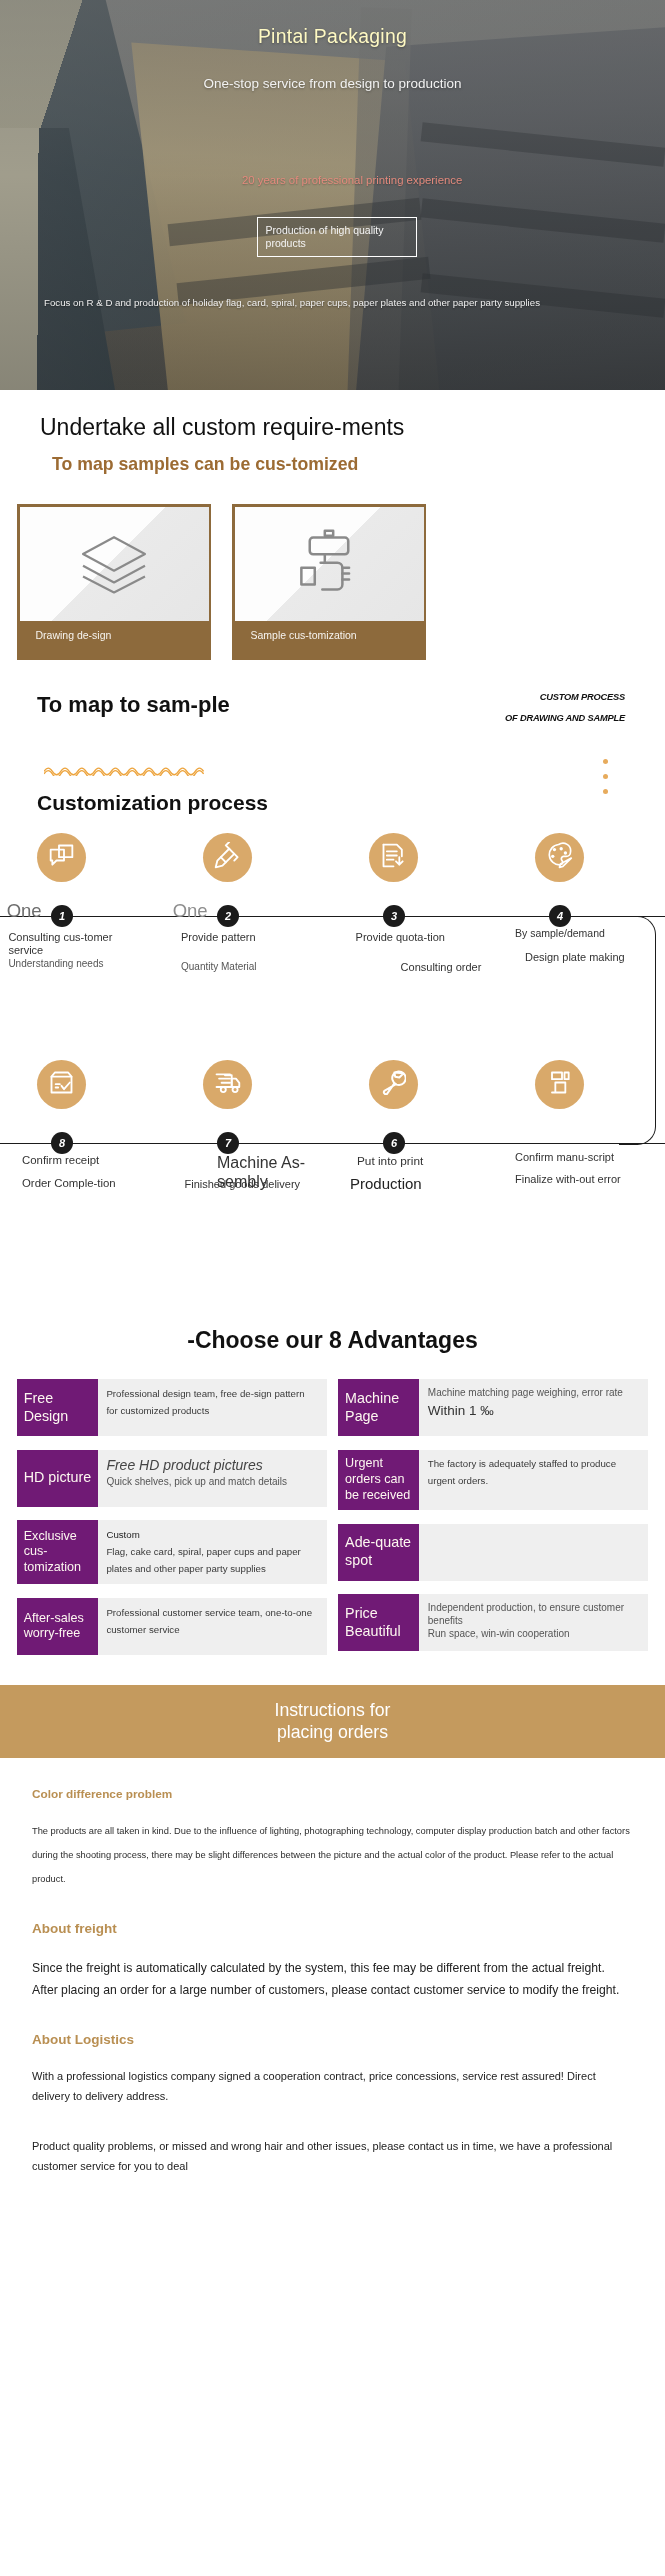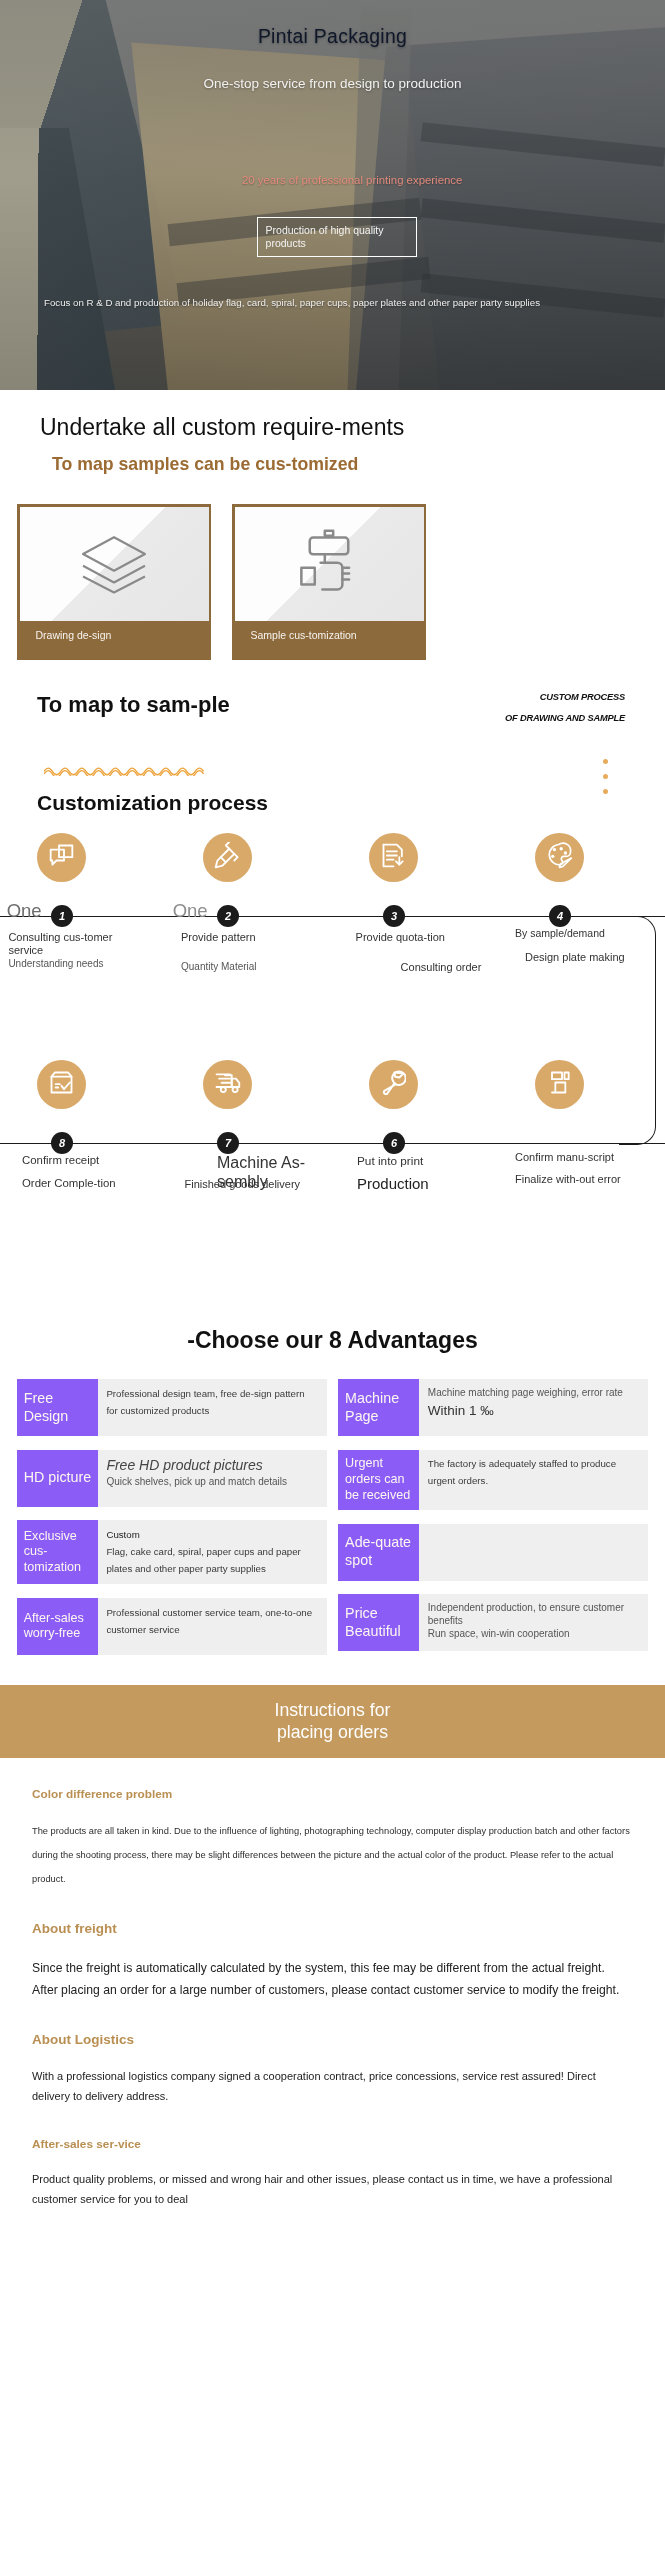--- a/index.html
+++ b/index.html
@@ -59,21 +59,21 @@
     opacity: .55;
   }
   .band { position: absolute; background: rgba(40,45,50,.42); }
   .hero-scrim {
     position: absolute; inset: 0;
     background: linear-gradient(to bottom, rgba(90,92,92,.55), rgba(60,62,62,.35) 45%, rgba(40,42,42,.45));
   }
   .hero-content { position: absolute; inset: 0; }
   .hero-title {
     position: absolute; top: 25px; left: 0; width: 665px; text-align: center;
-    color: #0f172a; font-size: 19.4px; font-weight: 400; letter-spacing: 0.3px;
+    color: #fef9c3; font-size: 19.4px; font-weight: 400; letter-spacing: 0.3px;
     text-shadow: 0 0.8px 2.5px rgba(0,0,0,.35);
   }
   .hero-sub {
     position: absolute; top: 76px; left: 0; width: 665px; text-align: center;
     color: #f2f2f2; font-size: 13.5px; font-weight: 400;
     text-shadow: 0 0.8px 2.5px rgba(0,0,0,.35);
   }
   .hero-years {
     position: absolute; top: 173px; left: 242px; width: 236px;
     color: #e38a7d; font-size: 11.4px; line-height: 1.25;
@@ -184,21 +184,21 @@
     border-top-right-radius: 18.5px; border-bottom-right-radius: 18.5px;
   }
 
   
   .sec-adv { padding: 11.8px 0 8.4px 0; }
   .adv-h { text-align: center; font-size: 23px; color: #111; padding: 8.4px 0 25px 0; }
   .adv-grid { display: flex; gap: 11.8px; padding: 0 17px; }
   .adv-col { flex: 1; display: flex; flex-direction: column; gap: 13.5px; }
   .adv-item { display: flex; background: #efefef; min-height: 57px; }
   .adv-tag {
-    width: 81px; min-width: 81px; background: #8b5cf6; color: #fdf7f0;
+    width: 81px; min-width: 81px; background: #701a75; color: #fdf7f0;
     font-size: 14.3px; line-height: 1.25; padding: 6.7px 5px 6.7px 6.7px;
     display: flex; align-items: center;
   }
   .adv-tag.small { font-size: 12.6px; }
   .adv-txt { padding: 6.7px 8.4px 6.7px 8.4px; font-size: 9.7px; color: #3a3a3a; line-height: 1.75; }
   .adv-txt .t1 { font-size: 14px; color: #444; line-height: 1.3; font-style: italic; }
   .adv-txt .t2 { font-size: 10px; color: #555; line-height: 1.3; }
   .adv-txt .big { font-size: 13.5px; color: #333; }
 
   
@@ -412,21 +412,21 @@
       <div class="pcell" style="left:332px;">
         <div class="pcircle">
           <span>
             <svg width="25" height="25" viewBox="0 0 30 30" fill="none" stroke="#fff" stroke-width="2.4" stroke-linejoin="round" stroke-linecap="round">
               <path d="M27 4 a8 8 0 1 0 -9 13 l-14 8 a2.6 2.6 0 0 0 3 4 l9 -13 a8 8 0 0 0 11 -12 l-5 5 l-5 -1 l-1 -5 z"></path>
             </svg>
           </span>
         </div>
         <div class="pnum">6</div>
         <div class="ptitle" style="left:25px;top:94px;font-size:11.8px;">Put into print</div>
-        <div class="psub" style="left:25px;top:115px;font-size:15px;color:#222;">Production</div>
+        <div class="psub" style="left:18px;top:115px;font-size:15px;color:#222;">Production</div>
       </div>
 
       <div class="pcell" style="left:498px;">
         <div class="pcircle">
           <span>
             <svg width="25" height="25" viewBox="0 0 30 30" fill="none" stroke="#fff" stroke-width="2.2" stroke-linejoin="round" stroke-linecap="round">
               <path d="M6 3 h12 v8 h-12 z"></path>
               <path d="M21 3 h5 v8 h-5 z"></path>
               <path d="M10 15 h12 v12 h-12 z"></path>
               <path d="M6 27 h3"></path>
@@ -512,19 +512,18 @@
     <div class="instr-body">
       <h4 class="instr-h">Color difference problem</h4>
       <p class="instr-p">The products are all taken in kind. Due to the influence of lighting, photographing technology, computer display production batch and other factors during the shooting process, there may be slight differences between the picture and the actual color of the product. Please refer to the actual product.</p>
 
       <h4 class="instr-h big">About freight</h4>
       <p class="instr-p lg">Since the freight is automatically calculated by the system, this fee may be different from the actual freight. After placing an order for a large number of customers, please contact customer service to modify the freight.</p>
 
       <h4 class="instr-h big">About Logistics</h4>
       <p class="instr-p md">With a professional logistics company signed a cooperation contract, price concessions, service rest assured! Direct delivery to delivery address.</p>
 
-      <h4 class="instr-h">After-sales ser-vice</h4>
       <p class="instr-p md">Product quality problems, or missed and wrong hair and other issues, please contact us in time, we have a professional customer service for you to deal</p>
     </div>
   </section>
 
 </div>
 
 
 </body></html>

